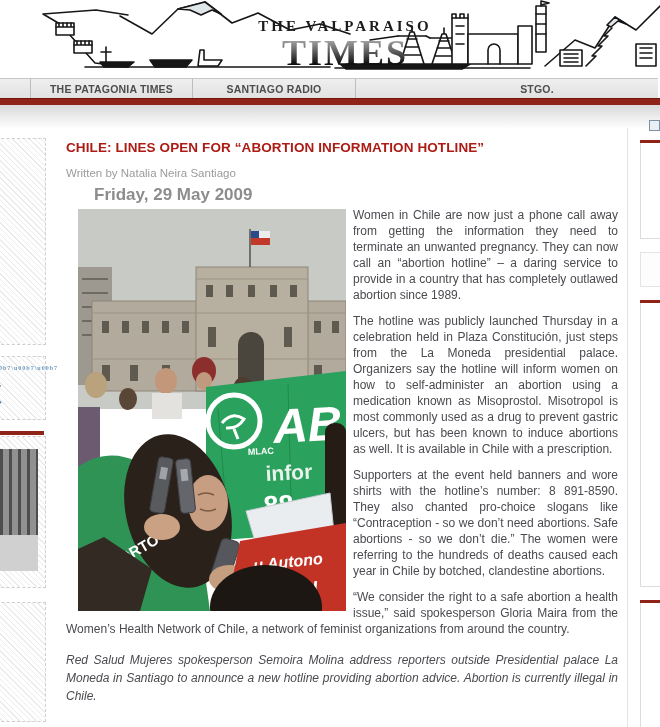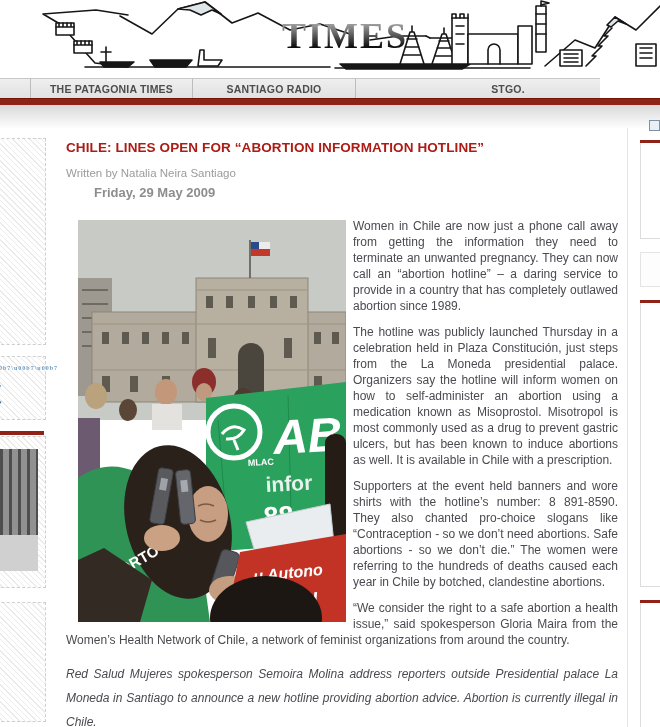--- a/index.html
+++ b/index.html
@@ -13,21 +13,21 @@
   .logo-line1{font-family:"Liberation Serif",serif;font-weight:bold;font-size:15px;
               letter-spacing:3px;color:#1c1c1c;}
   .logo-line2{font-family:"Liberation Serif",serif;font-weight:bold;font-size:36px;
               line-height:36px;letter-spacing:2px;color:#262626;}
   @supports (-webkit-background-clip:text){
     .logo-line2{background:linear-gradient(180deg,#c2c2c2 0%,#707070 38%,#101010 80%);
                 -webkit-background-clip:text;-webkit-text-fill-color:transparent;}
   }
 
   
-  .navbar{position:absolute;left:0;top:78px;width:600px;height:19px;
+  .navbar{position:absolute;left:0;top:78px;width:658px;height:19px;
           background:linear-gradient(#efefef,#e1e1e1);border-top:1px solid #c6c6c6;
           display:flex;overflow:hidden;}
   .nav-spacer{width:30px;}
   .nav-item{border-left:1px solid #bdbdbd;display:flex;align-items:center;justify-content:center;
             font-weight:bold;font-size:10.5px;color:#4d4d4d;letter-spacing:.2px;cursor:pointer;}
   .nav-1{width:161px;} .nav-2{width:222px;} .nav-3{width:162px;}
   .nav-4{flex:1;padding-left:60px;}
   .redbar{position:absolute;left:0;top:98px;width:660px;height:6px;background:#8f2318;
           border-top:1px solid #701507;}
   .fade{position:absolute;left:0;top:105px;width:660px;height:24px;
@@ -45,26 +45,26 @@
   .gate{position:absolute;left:0;top:449px;width:38px;height:86px;
         background:repeating-linear-gradient(90deg,#4e4e4e 0 3px,#919191 3px 9px);}
   .gate-b{position:absolute;left:0;top:535px;width:38px;height:36px;background:#d0d0d0;}
   .mini-icon{position:absolute;left:649px;top:120px;width:9px;height:9px;
              border:1px solid #7e90a4;background:#e9eff5;cursor:pointer;}
 
   
   .main{position:absolute;left:66px;top:138px;width:552px;}
   .article-title{margin:2px 0 12px;font-size:13.5px;font-weight:bold;color:#ac1b14;letter-spacing:.1px;}
   .byline{margin:0 0 6px;font-size:11.5px;color:#9b9b9b;}
-  .date{margin:0 0 18px;font-size:13px;font-weight:bold;color:#8d8d8d;padding-left:28px;}
+  .date{margin:0 0 2px;font-size:17px;font-weight:bold;color:#8d8d8d;padding-left:28px;}
   .subtitle{margin:0 0 11px;font-size:12.5px;font-weight:bold;color:#3b3b3b;}
   .body{font-size:12px;line-height:16px;color:#4a4a50;text-align:justify;}
   .body p{margin:0 0 10px;}
   .photo-wrap{float:left;width:268px;height:402px;margin:2px 7px 4px 12px;}
-  .caption{font-size:12px;line-height:24px;color:#4a4a50;font-style:italic;
+  .caption{font-size:12px;line-height:18px;color:#4a4a50;font-style:italic;
            text-align:justify;margin-top:14px;}
 </style>
 </head>
 <body>
 
 <div id="page">
 
   <div class="masthead">
     <svg width="660" height="78" viewBox="0 0 660 78">
       <g fill="none" stroke="#161616" stroke-width="1.6" stroke-linejoin="round" stroke-linecap="round">
@@ -106,20 +106,21 @@
 
         <path d="M586,66 L596,56 L592,56 L602,46 L598,46 L608,36 L604,36 L612,28"></path>
 
         <rect x="560" y="50" width="22" height="16" fill="#fff"></rect>
         <path d="M564,54 L578,54 M564,58 L578,58 M564,62 L578,62"></path>
         <rect x="636" y="44" width="20" height="22" fill="#fff"></rect>
         <path d="M640,48 L652,48 M640,53 L652,53 M640,58 L652,58"></path>
       </g>
     </svg>
     <div class="logo">
+      <div class="logo-line1">THE VALPARAISO</div>
       <div class="logo-line2">TIMES</div>
     </div>
   </div>
 
   <div class="navbar">
     <div class="nav-spacer"></div>
     <div class="nav-item nav-1">THE PATAGONIA TIMES</div>
     <div class="nav-item nav-3">SANTIAGO RADIO</div>
     <div class="nav-item nav-4">STGO.</div>
   </div>

